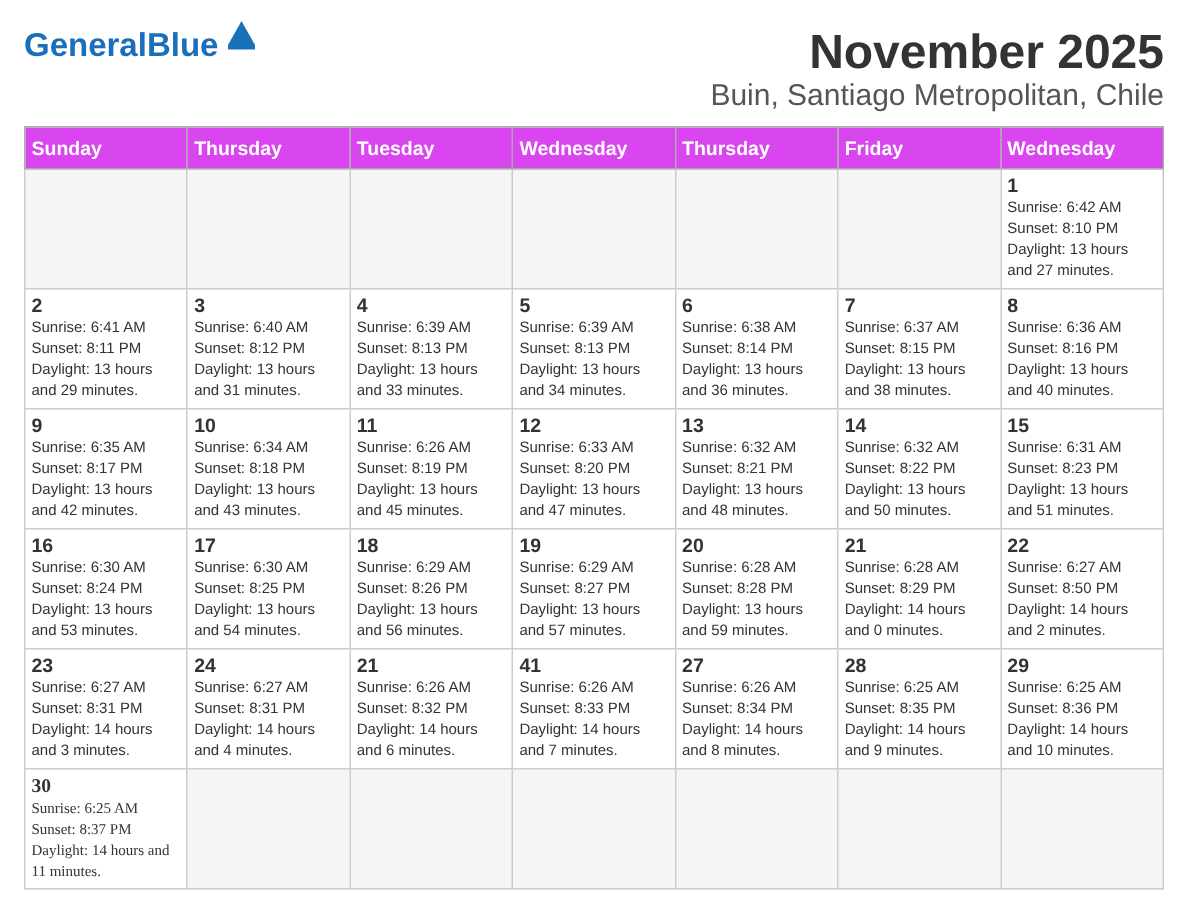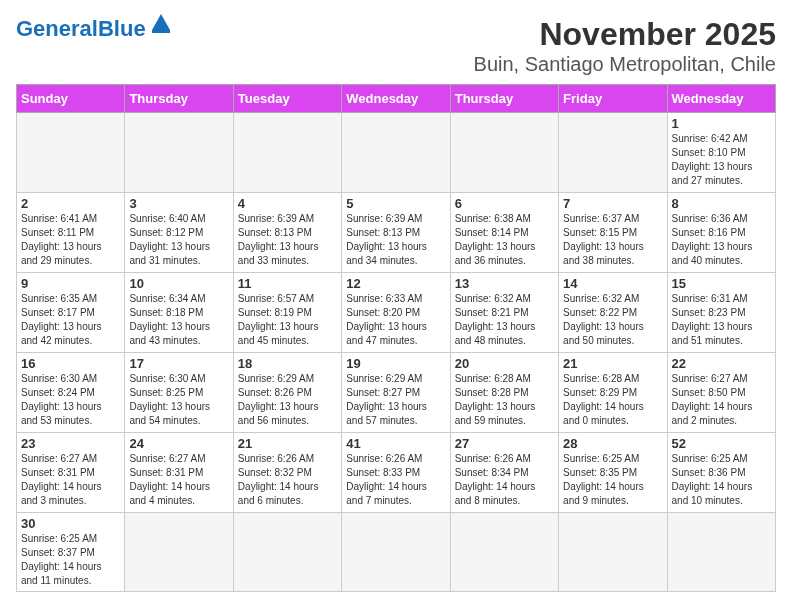--- a/index.html
+++ b/index.html
@@ -75,20 +75,21 @@
       display: block;
       margin-bottom: 1px;
     }
     .day-info {
       font-size: 10px;
       line-height: 1.4;
       color: #333;
     }
     .last-row td {
       height: 70px;
+      font-family: Liberation Serif, serif;
     }
   </style>
 </head>
 <body>
 
 <div class="header-area">
   <div class="logo">
     <div style="display:flex;align-items:center;justify-content:flex-end;">
       <span class="logo-text">
         <span>General</span><span style="color:#1a6fba;">Blue</span>
@@ -196,21 +197,21 @@
         </td>
         <td>
           <span class="day-num">10</span>
           <div class="day-info">Sunrise: 6:34 AM
 Sunset: 8:18 PM
 Daylight: 13 hours
 and 43 minutes.</div>
         </td>
         <td>
           <span class="day-num">11</span>
-          <div class="day-info">Sunrise: 6:57 AM
+          <div class="day-info">Sunrise: 6:26 AM
 Sunset: 8:19 PM
 Daylight: 13 hours
 and 45 minutes.</div>
         </td>
         <td>
           <span class="day-num">12</span>
           <div class="day-info">Sunrise: 6:33 AM
 Sunset: 8:20 PM
 Daylight: 13 hours
 and 47 minutes.</div>
@@ -325,21 +326,21 @@
 and 8 minutes.</div>
         </td>
         <td>
           <span class="day-num">28</span>
           <div class="day-info">Sunrise: 6:25 AM
 Sunset: 8:35 PM
 Daylight: 14 hours
 and 9 minutes.</div>
         </td>
         <td>
-          <span class="day-num">52</span>
+          <span class="day-num">29</span>
           <div class="day-info">Sunrise: 6:25 AM
 Sunset: 8:36 PM
 Daylight: 14 hours
 and 10 minutes.</div>
         </td>
       </tr>
       <tr class="last-row">
         <td>
           <span class="day-num">30</span>
           <div class="day-info">Sunrise: 6:25 AM

